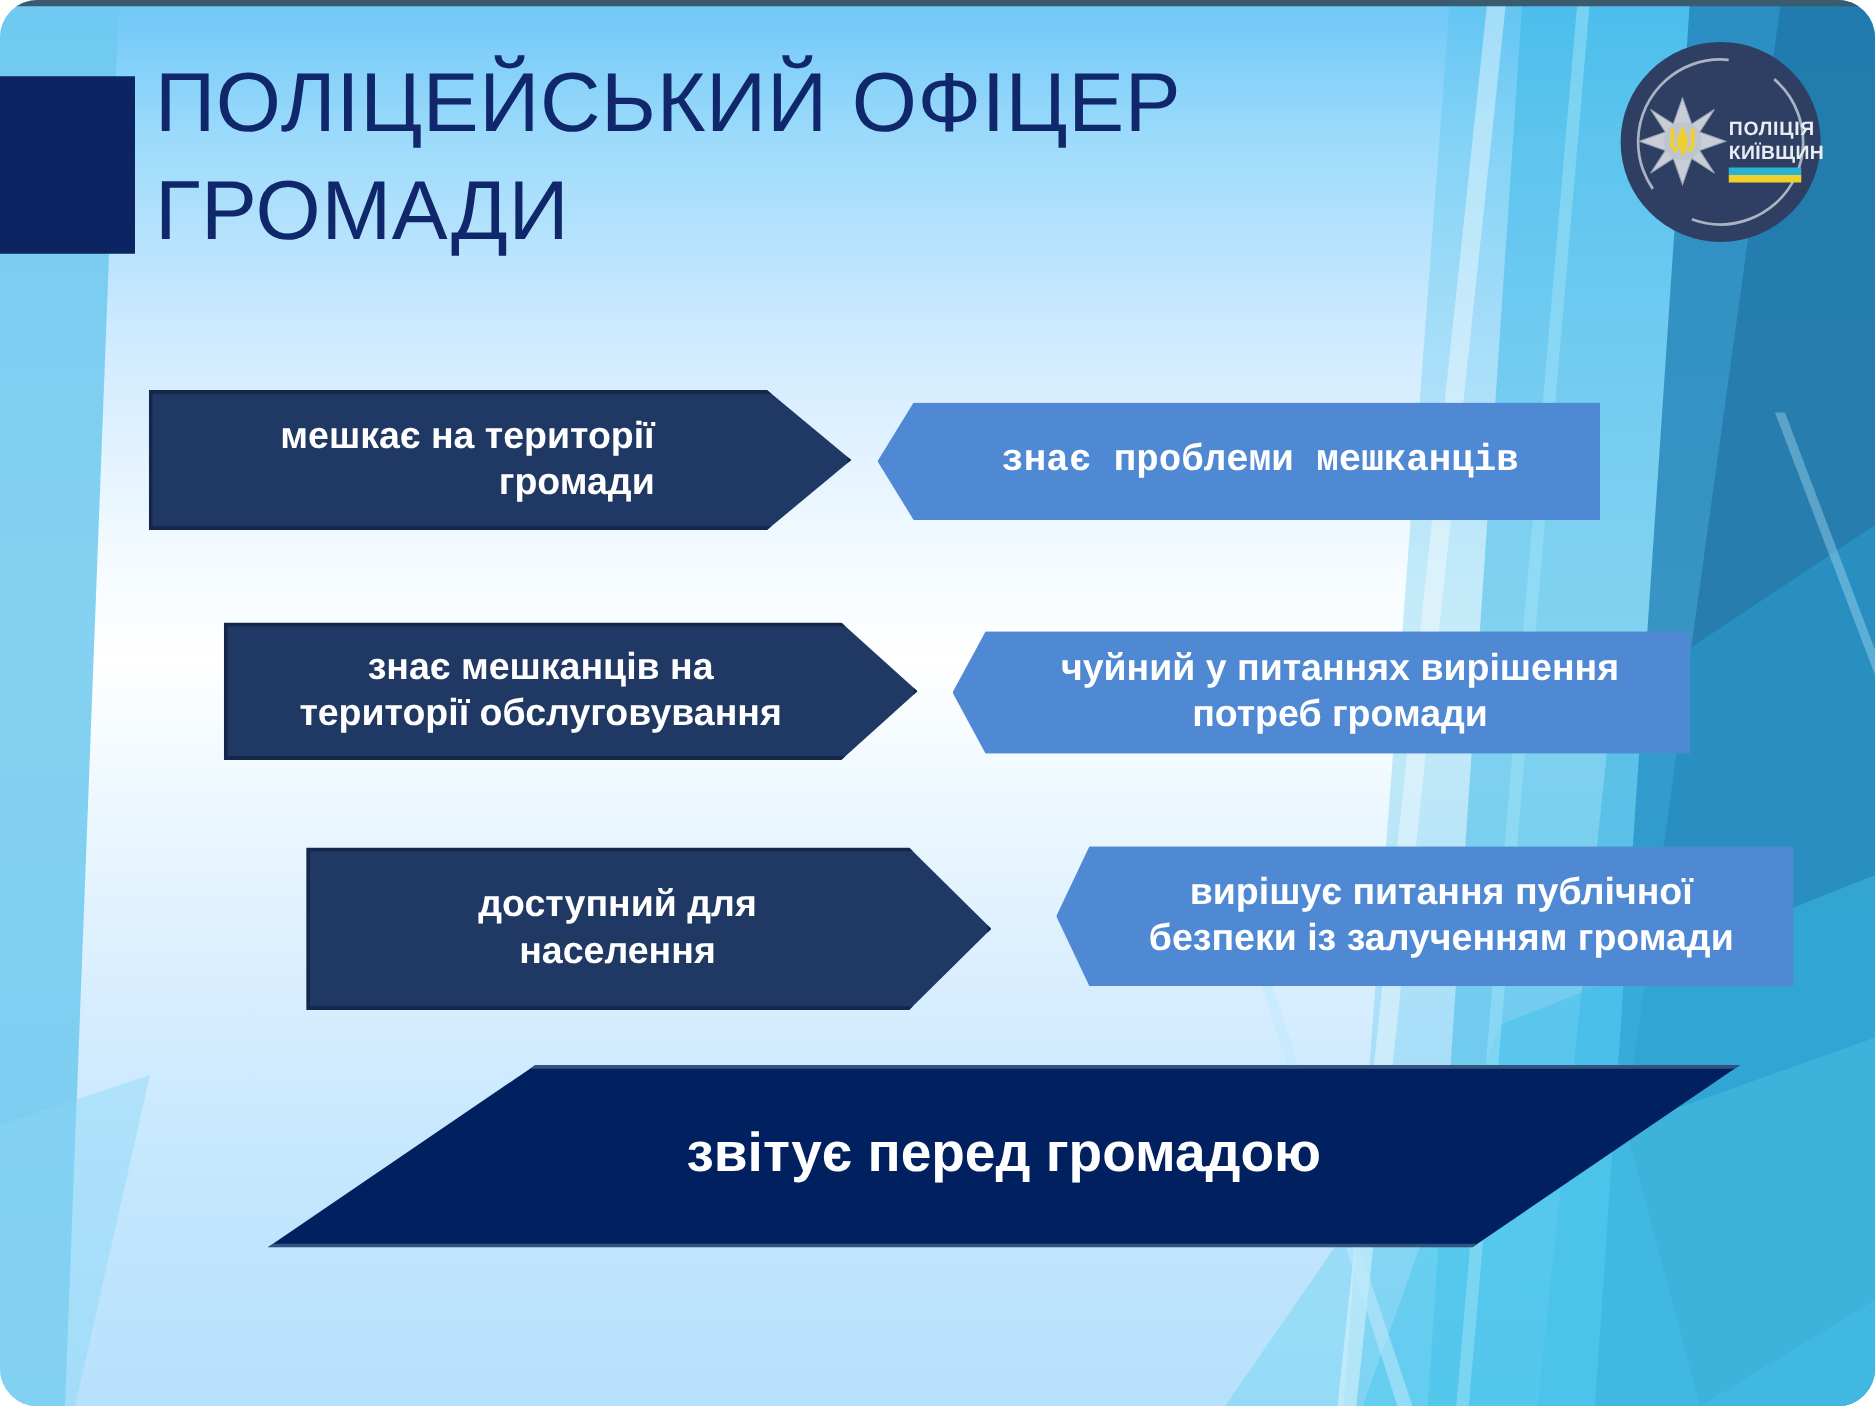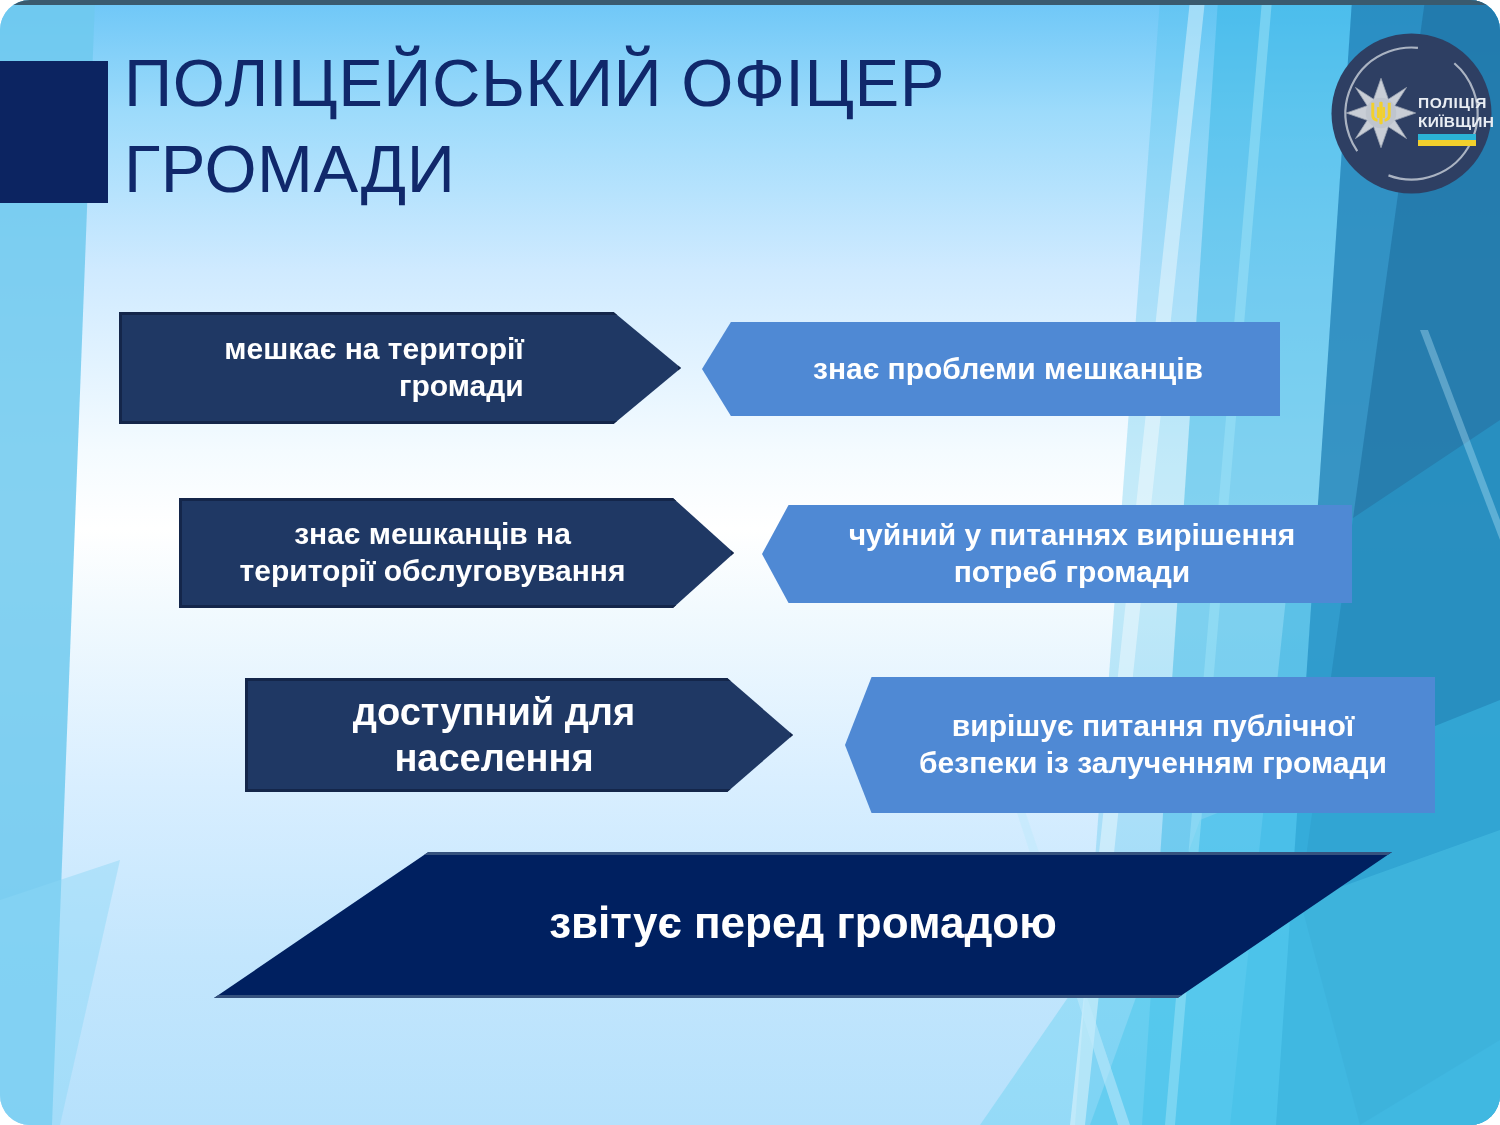--- a/index.html
+++ b/index.html
@@ -57,21 +57,21 @@
     font-size: 67px;
     line-height: 1.28;
     font-weight: 400;
     letter-spacing: 0.5px;
     white-space: pre-line;
   }
 
   
   .logo {
     position: absolute;
-    left: 1329px; top: 31px;
+    left: 1294px; top: 31px;
     width: 165px; height: 165px;
   }
   .logo svg { display:block; width:165px; height:165px; }
 
   
   .shape {
     position: absolute;
     display: flex;
     align-items: center;
     justify-content: center;
@@ -101,20 +101,21 @@
     padding-right: 52px;
     text-align: right;
   }
   #shape-knows-problems {
     left: 702px; top: 322px;
     width: 578px; height: 94px;
     font-size: 30px;
     background: #4f89d4;
     clip-path: polygon(5% 0, 100% 0, 100% 100%, 5% 100%, 0 50%);
     padding-left: 34px;
+    font-family: Liberation Mono, monospace;
   }
 
   
   #shape-knows-residents {
     left: 179px; top: 498px;
     width: 555px; height: 110px;
     font-size: 30px;
     background: #1f3864;
     border: 3px solid #14264a;
     clip-path: polygon(0 0, 89% 0, 100% 50%, 89% 100%, 0 100%);
@@ -125,30 +126,30 @@
     width: 590px; height: 98px;
     font-size: 30px;
     background: #4f89d4;
     clip-path: polygon(4.5% 0, 100% 0, 100% 100%, 4.5% 100%, 0 50%);
     padding-left: 30px;
   }
 
   
   #shape-available {
     left: 245px; top: 678px;
-    width: 548px; height: 114px;
-    font-size: 38px;
+    width: 548px; height: 130px;
+    font-size: 30px;
     background: #1f3864;
     border: 3px solid #14264a;
     clip-path: polygon(0 0, 88% 0, 100% 50%, 88% 100%, 0 100%);
     padding-right: 50px;
   }
   #shape-public-safety {
     left: 845px; top: 677px;
-    width: 590px; height: 136px;
+    width: 590px; height: 112px;
     font-size: 30px;
     background: #4f89d4;
     clip-path: polygon(4.5% 0, 100% 0, 100% 100%, 4.5% 100%, 0 50%);
     padding-left: 26px;
   }
 
   
   #shape-reports {
     left: 214px; top: 852px;
     width: 1178px; height: 146px;

